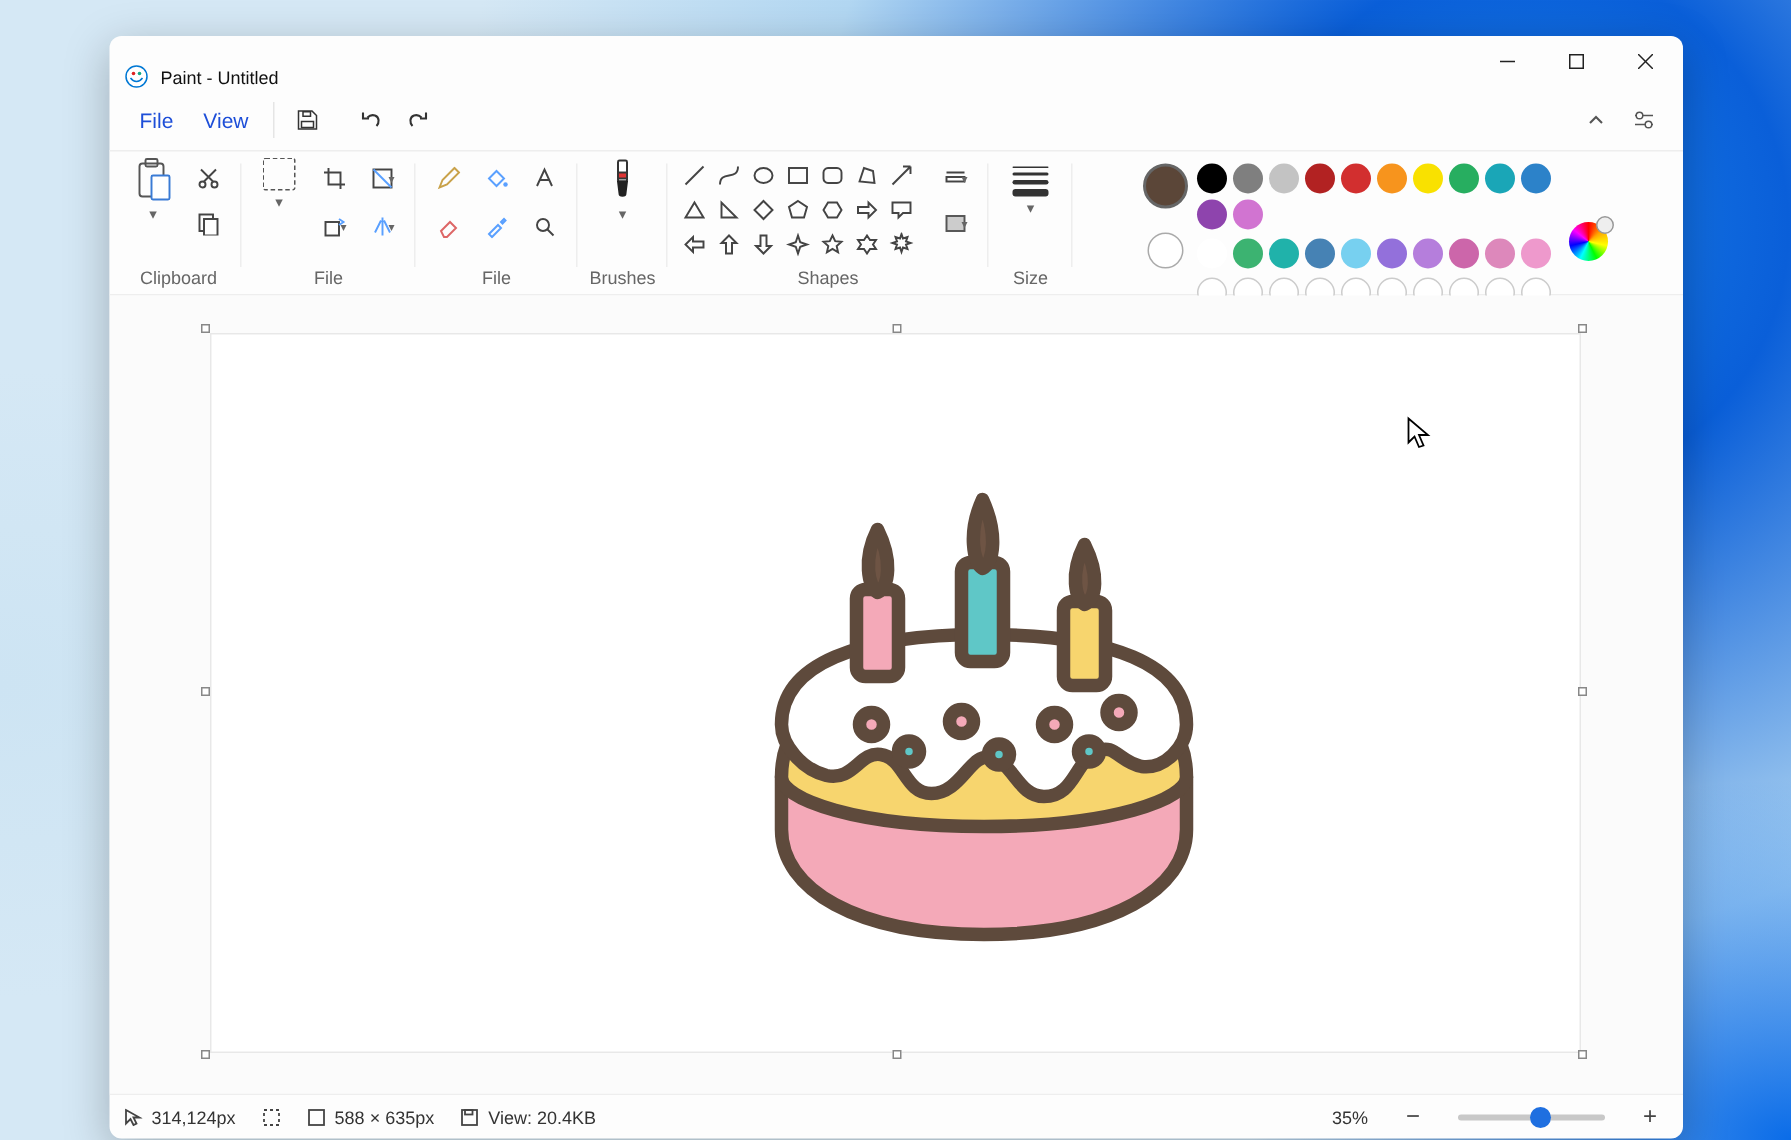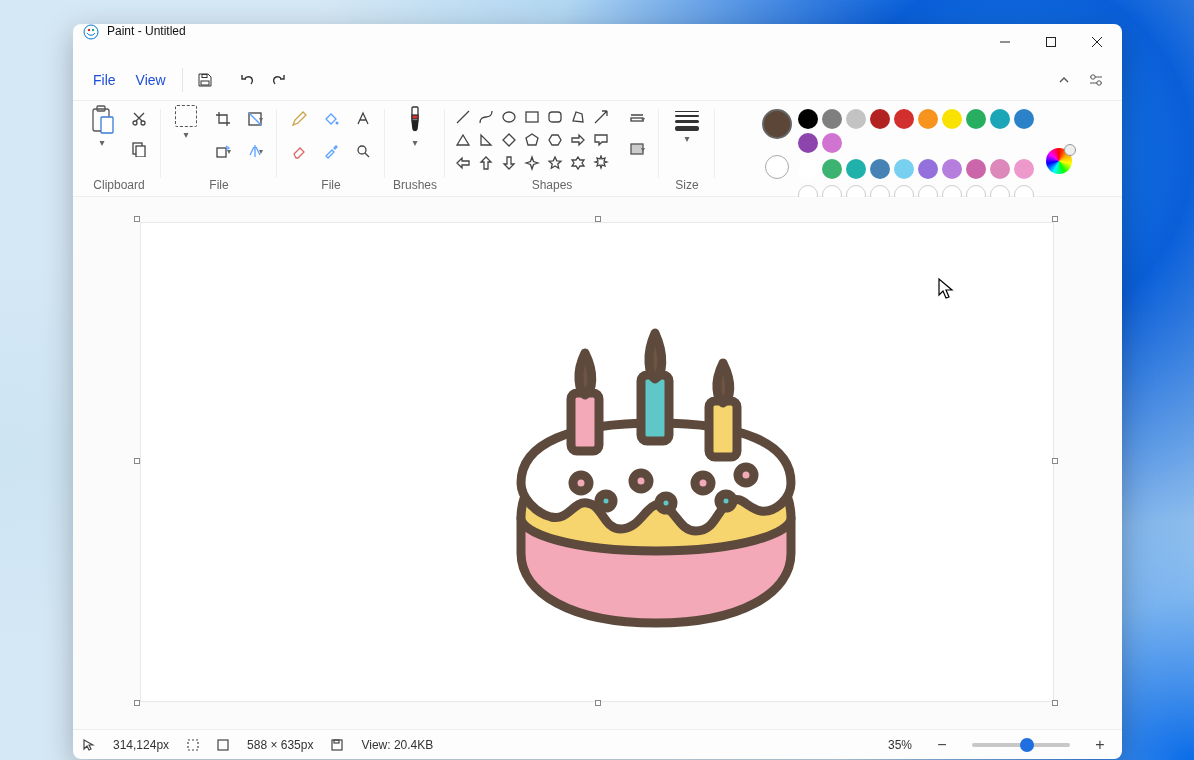--- a/index.html
+++ b/index.html
@@ -35,21 +35,21 @@
     display: flex;
     flex-direction: column;
     z-index:1;
     overflow:hidden;
   }
 
   
   .titlebar {
     height: 36px;
     display: flex;
-    align-items: flex-start;
+    align-items: flex-end;
     padding: 0 2px 0 10px;
     font-size: 12px;
     color: #111;
     border-bottom: 1px solid transparent;
   }
   .titlebar .appicon { width:16px; height:16px; margin-right:8px; }
   .titlebar .title { flex:0 0 auto; }
   .titlebar .spacer { flex:1; }
   .titlebar .winbtn {
     width: 46px; height:36px;
@@ -209,21 +209,21 @@
   .statusbar {
     height: 30px;
     border-top:1px solid #eee;
     display:flex;
     align-items:center;
     font-size:12px;
     color:#333;
     gap:18px;
     padding: 0 10px;
   }
-  .statusbar .cell { display:flex; align-items:center; gap:18px; }
+  .statusbar .cell { display:flex; align-items:center; gap:6px; }
   .statusbar .flex { flex:1; }
   .statusbar svg { stroke:#444; fill:none; stroke-width:1.2;}
   .zoomslider { position:relative; width:98px; height:4px; background:#c8c8c8; border-radius:2px; }
   .zoomslider .thumb { position:absolute; top:-5px; left:48px; width:14px; height:14px; border-radius:50%; background:#1f6fe0; }
   .zoombtn { width:24px; text-align:center; color:#444; font-size:16px; line-height:1; }
 
 </style>
 </head>
 <body>
 

